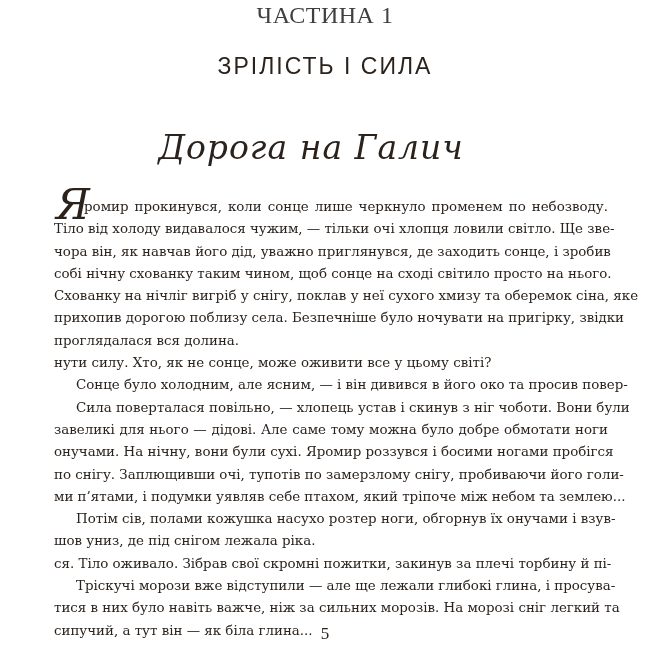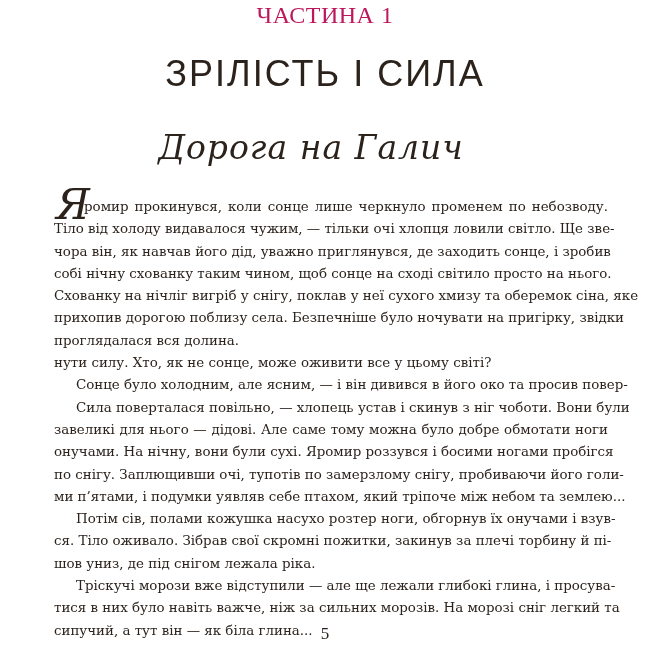--- a/index.html
+++ b/index.html
@@ -17,30 +17,30 @@
     }
     .part-label {
       position: absolute;
       top: 2px;
       left: 0;
       width: 650px;
       text-align: center;
       font-family: "Liberation Serif", serif;
       font-size: 24px;
       letter-spacing: 0.5px;
-      color: #be185d;
+      color: #404040;
     }
     .part-title {
       position: absolute;
       top: 53px;
       left: 0;
       width: 650px;
       text-align: center;
       font-family: "Liberation Sans", sans-serif;
-      font-size: 36px;
+      font-size: 23px;
       letter-spacing: 2px;
       font-weight: normal;
       color: #2b221c;
     }
     .chapter-title {
       position: absolute;
       top: 128px;
       left: 0;
       width: 622px;
       text-align: center;
@@ -122,22 +122,22 @@
     </div>
     <div>
       <span class="line indent">Сила поверталася повільно, — хлопець устав і скинув з ніг чоботи. Вони були</span>
       <span class="line">завеликі для нього — дідові. Але саме тому можна було добре обмотати ноги</span>
       <span class="line">онучами. На нічну, вони були сухі. Яромир роззувся і босими ногами пробігся</span>
       <span class="line">по снігу. Заплющивши очі, тупотів по замерзлому снігу, пробиваючи його голи-</span>
       <span class="line last">ми п’ятами, і подумки уявляв себе птахом, який тріпоче між небом та землею...</span>
     </div>
     <div>
       <span class="line indent">Потім сів, полами кожушка насухо розтер ноги, обгорнув їх онучами і взув-</span>
+      <span class="line last">шов униз, де під снігом лежала ріка.</span>
       <span class="line">ся. Тіло оживало. Зібрав свої скромні пожитки, закинув за плечі торбину й пі-</span>
-      <span class="line last">шов униз, де під снігом лежала ріка.</span>
     </div>
     <div>
       <span class="line indent">Тріскучі морози вже відступили — але ще лежали глибокі глина, і просува-</span>
       <span class="line">тися в них було навіть важче, ніж за сильних морозів. На морозі сніг легкий та</span>
       <span class="line last">сипучий, а тут він — як біла глина...</span>
     </div>
   </div>
 
   <div class="page-number">5</div>
 </div>

